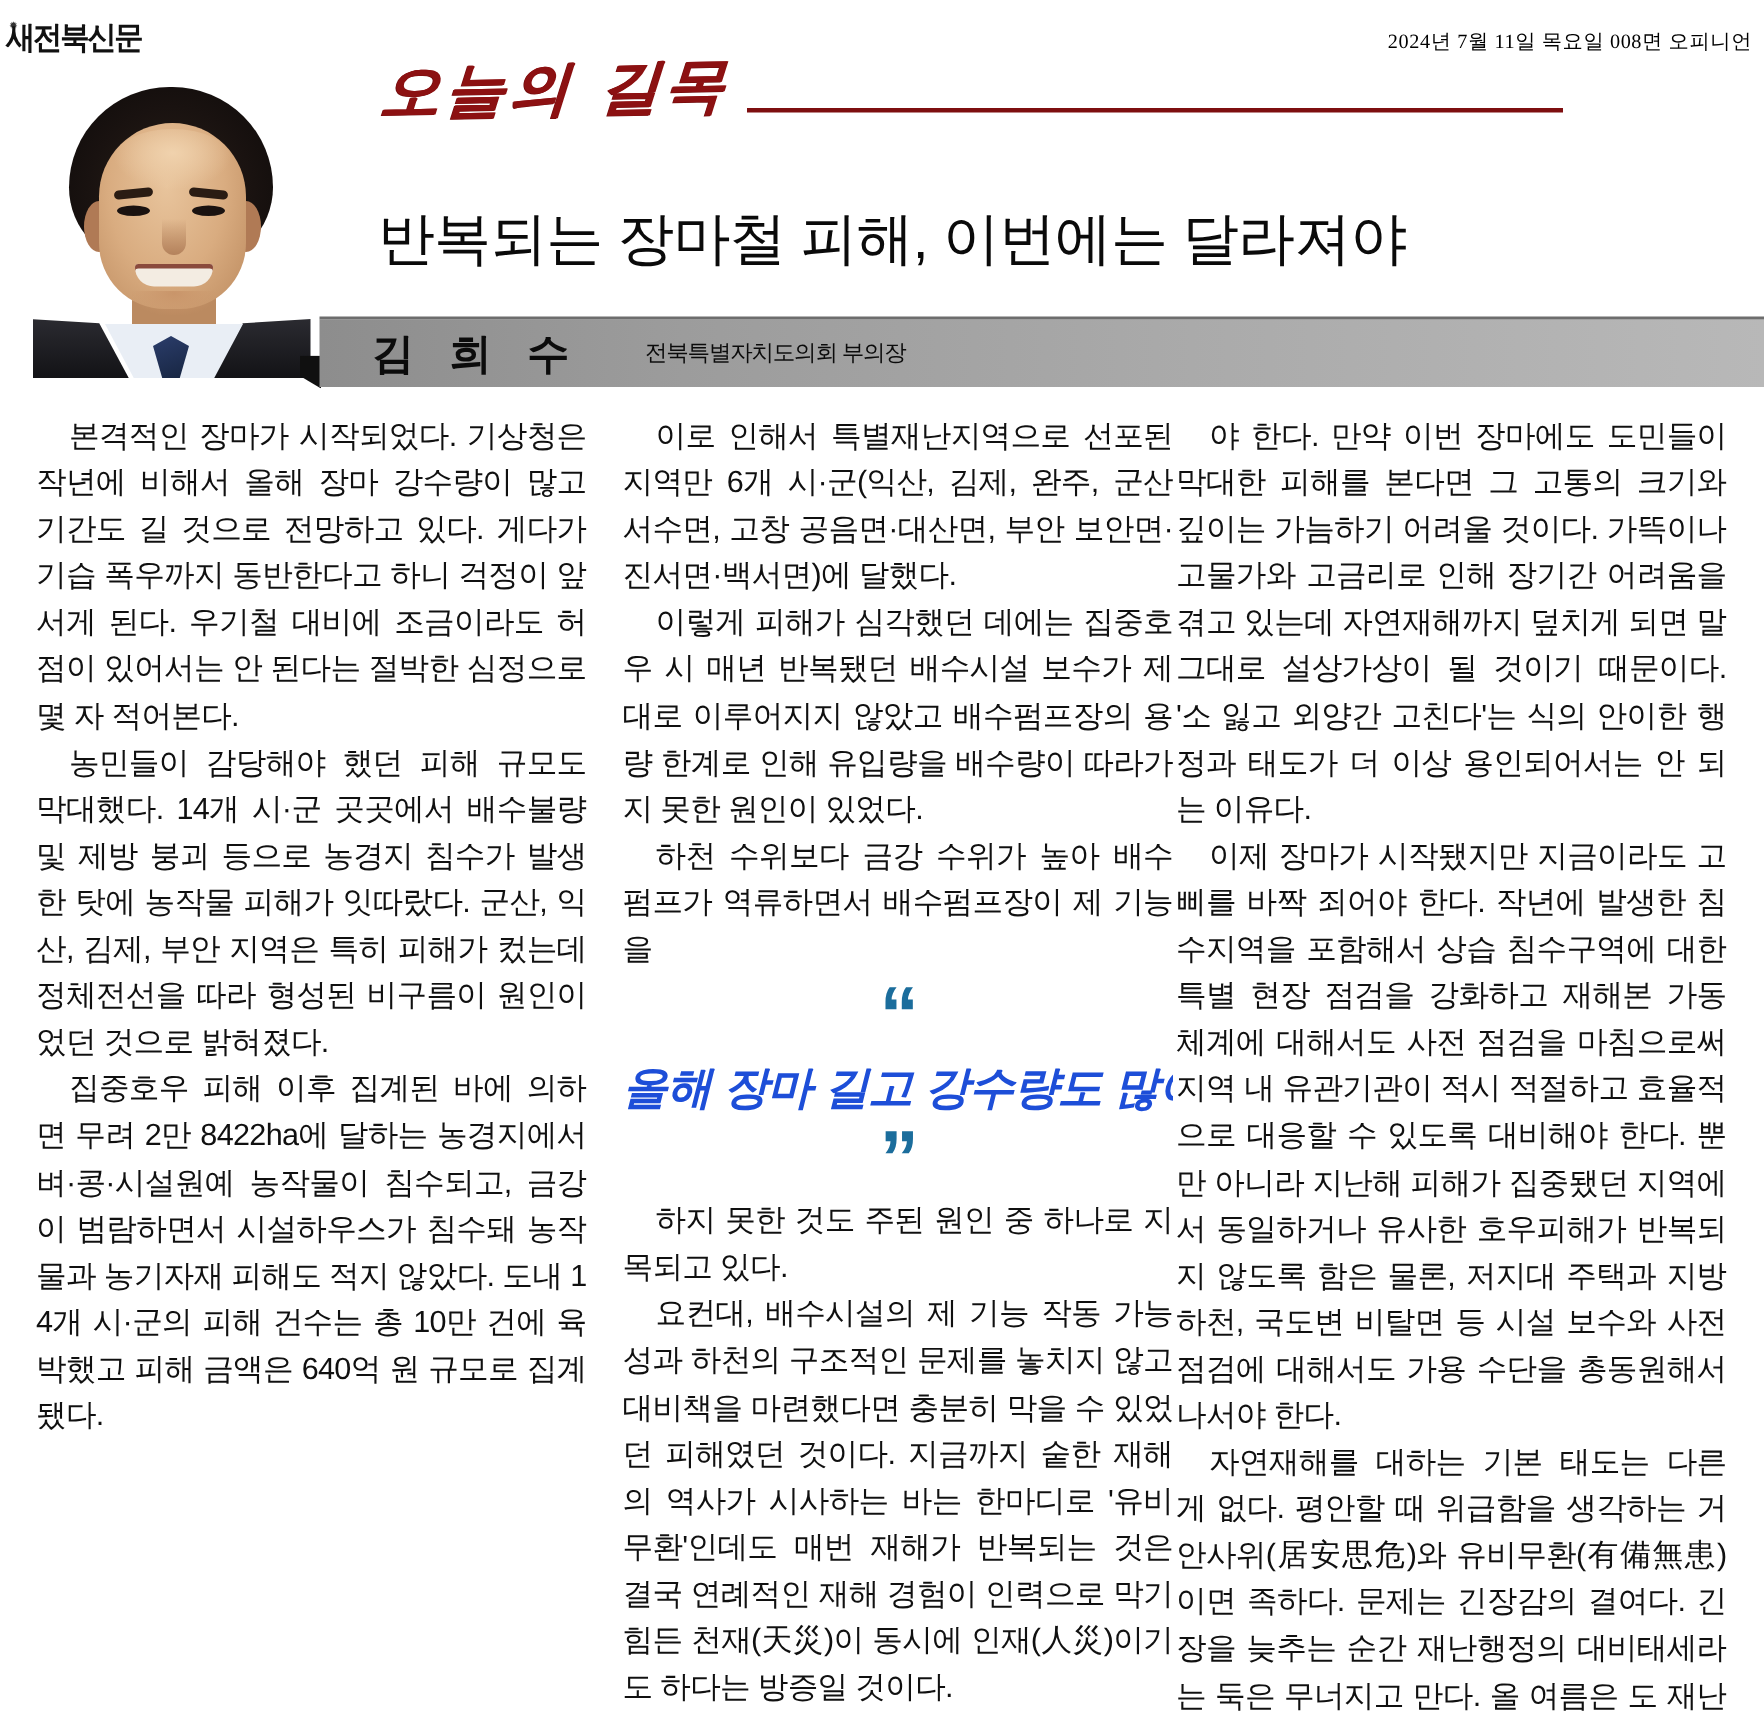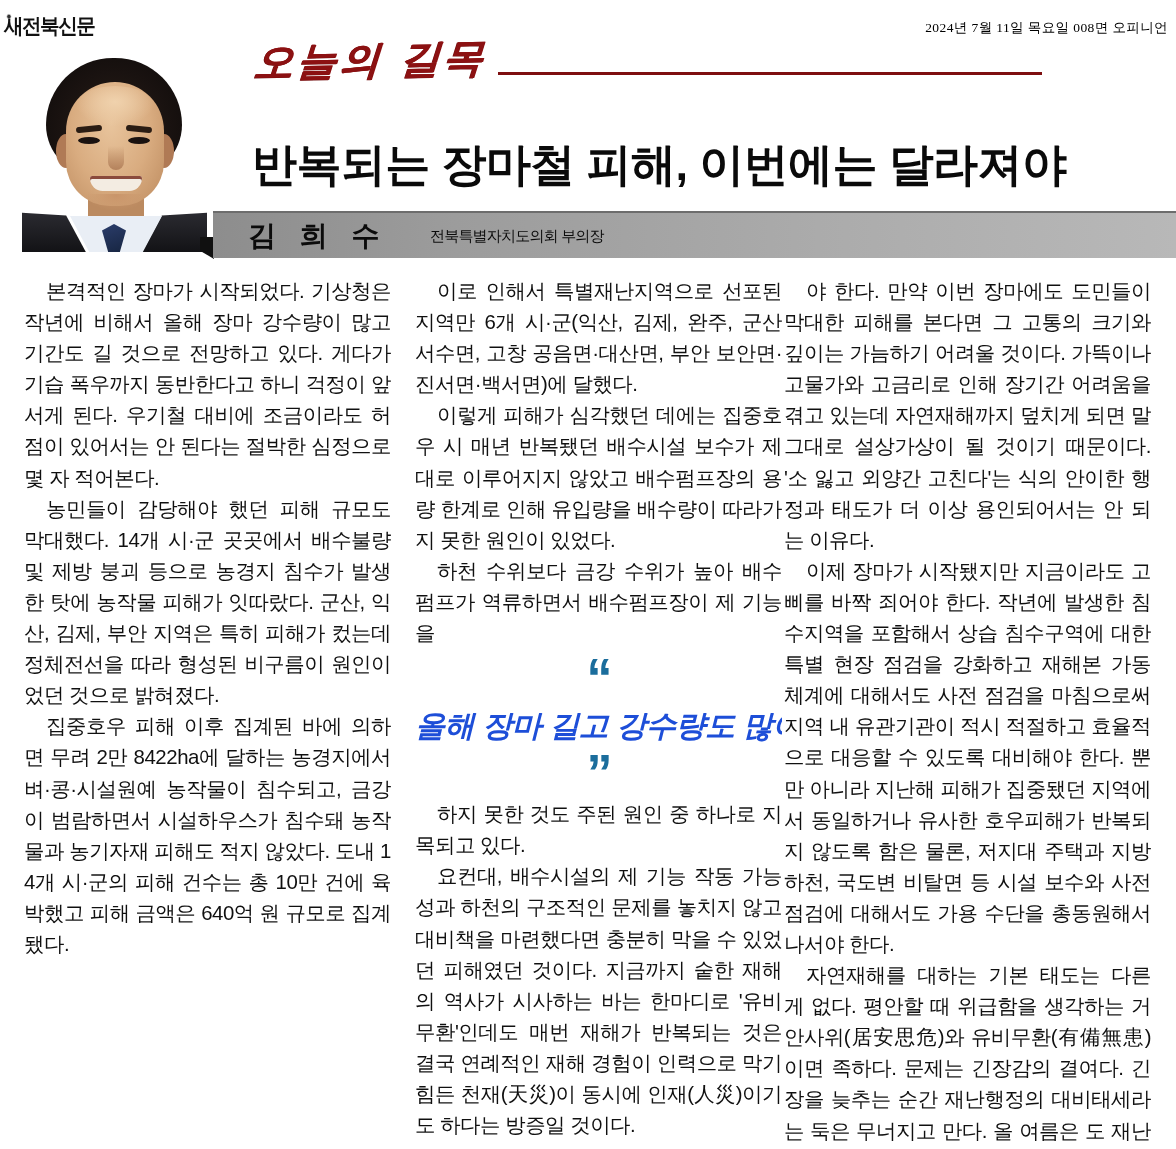--- a/index.html
+++ b/index.html
@@ -200,22 +200,22 @@
     background: #7e0f10;
   }
 
   
   #headline {
     position: absolute;
     left: 252px;
     top: 108px;
     width: 906px;
     font-family: "Liberation Sans", "DejaVu Sans", sans-serif;
-    font-weight: bold;
-    font-size: 45px;
+    font-weight: normal;
+    font-size: 38px;
     line-height: 54px;
     letter-spacing: -0.6px;
     color: #0a0a0a;
     white-space: nowrap;
   }
 
   
   #byline-bar {
     position: absolute;
     left: 213px;

